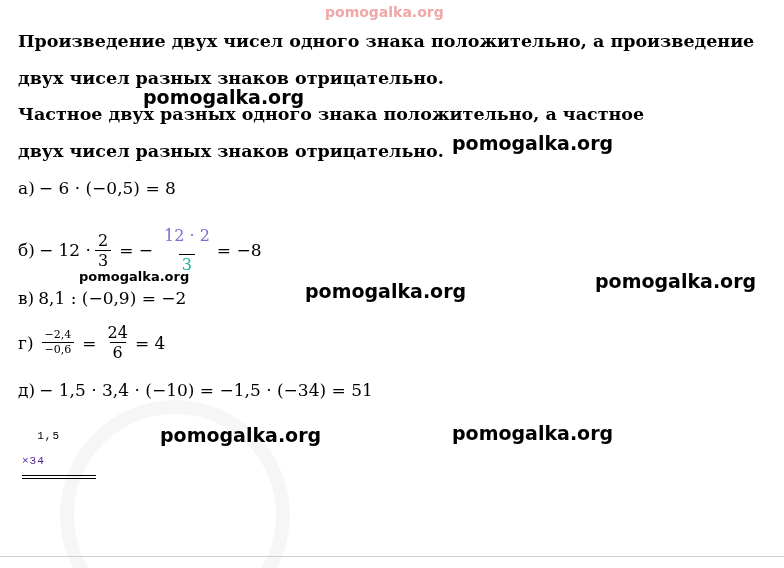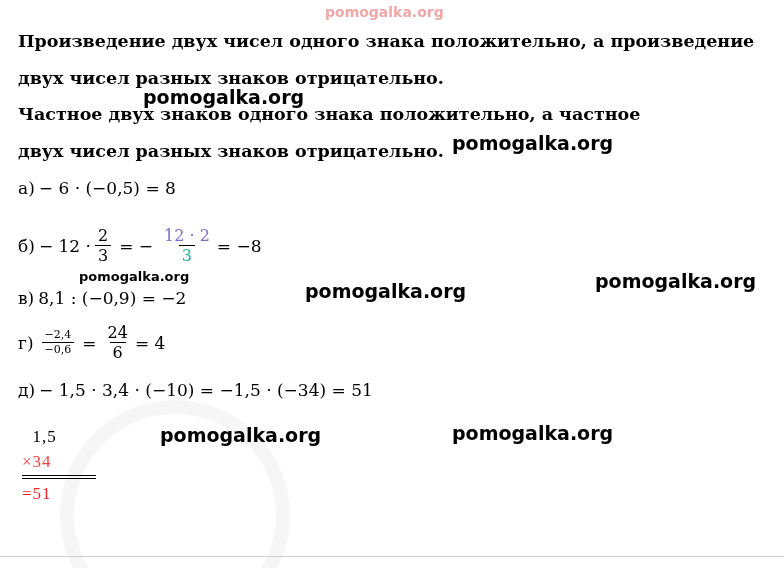--- a/index.html
+++ b/index.html
@@ -105,50 +105,50 @@
     font-size: 16px;
     line-height: 1.08;
   }
   .frac .num {
     padding: 0 3px 1px 3px;
   }
   .frac .den {
     padding: 1px 3px 0 3px;
     border-top: 1.3px solid #000;
   }
-  .frac.purple { color: #7a6fd0; }
+  .frac.purple { color: #7a6fd0; gap: 9px; }
   .frac.teal .den { color: #17b39a; border-top-color: #000; }
   .frac.purple .num { color: #7a6fd0; }
   .frac.neg .num, .frac.neg .den { font-size: 11px; }
 
   .op { margin: 0 4px; }
 
   
   .longmul {
     position: absolute;
     left: 22px;
     top: 424px;
-    font-family: Liberation Serif, serif;
-    font-size: 17px;
+    font-family: Liberation Mono, monospace;
+    font-size: 11px;
     line-height: 25px;
     width: 120px;
   }
   .lm-row {
     display: block;
     white-space: pre;
     letter-spacing: 1px;
   }
   .lm-rule {
     border-bottom: 1.5px solid #000;
     width: 74px;
     margin: 1px 0 2px 0;
     height: 0;
   }
   .lm-green { color: #17b39a; }
-  .lm-pink  { color: #ef4444; }
+  .lm-pink  { color: #4c1d95; }
   .lm-blue  { color: #1f4fd8; }
   .lm-red   { color: #e8262b; }
 
   .bottom-rule {
     position: absolute;
     left: 0;
     top: 556px;
     width: 784px;
     border-top: 1px solid #cfcfcf;
   }
@@ -163,21 +163,21 @@
   <div class="wm wm-dark wm-2">pomogalka.org</div>
   <div class="wm wm-dark wm-3">pomogalka.org</div>
   <div class="wm wm-dark wm-4">pomogalka.org</div>
   <div class="wm wm-dark wm-5">pomogalka.org</div>
   <div class="wm wm-dark wm-6">pomogalka.org</div>
   <div class="wm wm-small">pomogalka.org</div>
   <div class="wm-circle"></div>
 
   <div class="line t1">Произведение двух чисел одного знака положительно, а произведение</div>
   <div class="line t2">двух чисел разных знаков отрицательно.</div>
-  <div class="line t3">Частное двух знаков одного знака положительно, а частное</div>
+  <div class="line t3">Частное двух разных одного знака положительно, а частное</div>
   <div class="line t4">двух чисел разных знаков отрицательно.</div>
 
   <div class="item ia">
     <span class="lbl">а)</span>
     <span>− 6 · (−0,5) = 8</span>
   </div>
 
   <div class="item ib">
     <span class="lbl">б)</span>
     <span>− 12 ·</span>
@@ -215,17 +215,16 @@
   <div class="item ie">
     <span class="lbl">д)</span>
     <span>− 1,5 · 3,4 · (−10) = −1,5 · (−34) = 51</span>
   </div>
 
   <div class="longmul">
     <span class="lm-row">  1,5</span>
     <span class="lm-row lm-pink">×34</span>
     <div class="lm-rule"></div>
     <div class="lm-rule"></div>
-    <span class="lm-row lm-red">=51</span>
   </div>
 
   <div class="bottom-rule"></div>
 </div>
 
 </body></html>

